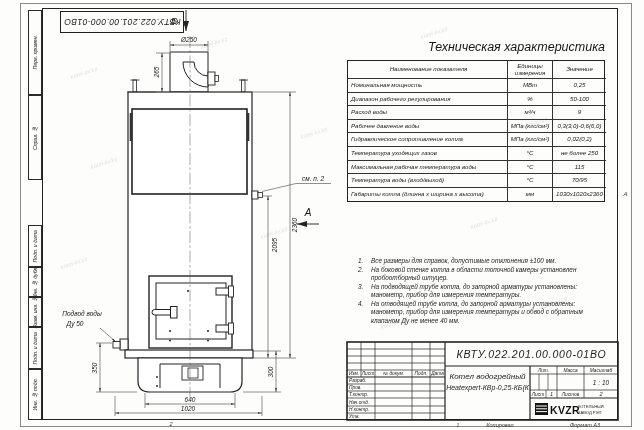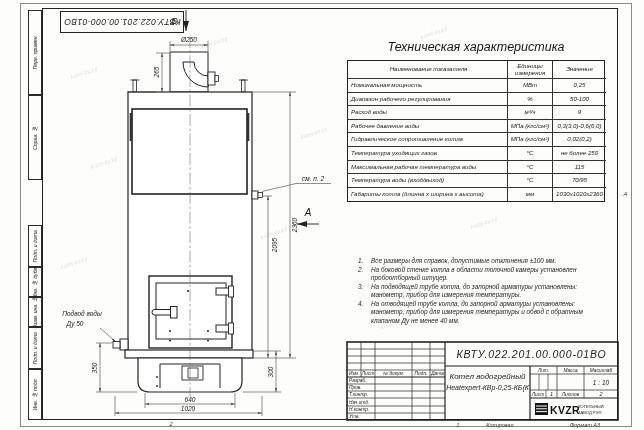--- a/index.html
+++ b/index.html
@@ -25,21 +25,21 @@
 
   
   .top-stamp { position: absolute; left: 60px; top: 11px; width: 124px; height: 22px;
                border: 1.1px solid #222; display: flex; align-items: center; justify-content: center; z-index: 2; }
   .top-stamp span { transform: rotate(180deg); font: italic 8.6px "Liberation Sans", sans-serif;
                     color: #1c1c1c; letter-spacing: .4px; white-space: nowrap; }
 
   svg.draw { position: absolute; left: 0; top: 0; z-index: 2; }
 
   
-  .spec-title { position: absolute; left: 347px; top: 40px; width: 258px; text-align: center;
+  .spec-title { position: absolute; left: 347px; top: 40px; width: 258px; text-align: right;
                 font: italic 12.5px "Liberation Sans", sans-serif; color: #161616; z-index: 2; }
   .spec { position: absolute; left: 347px; top: 60px; width: 258px; z-index: 2;
           display: grid; grid-template-columns: 160px 45px 53px;
           grid-template-rows: 18px repeat(9, 13.6px);
           border: 1.1px solid #222; color: #1c1c1c; }
   .spec div { border-right: 0.8px solid #333; border-bottom: 0.8px solid #333;
               display: flex; align-items: center; justify-content: center; text-align: center;
               font: italic 6.1px "Liberation Sans", sans-serif; line-height: 1.1; padding: 0 1px; overflow: hidden; }
   .spec div.cname { justify-content: flex-start; text-align: left; padding-left: 3px; }
   .spec div.last { border-right: none; }

